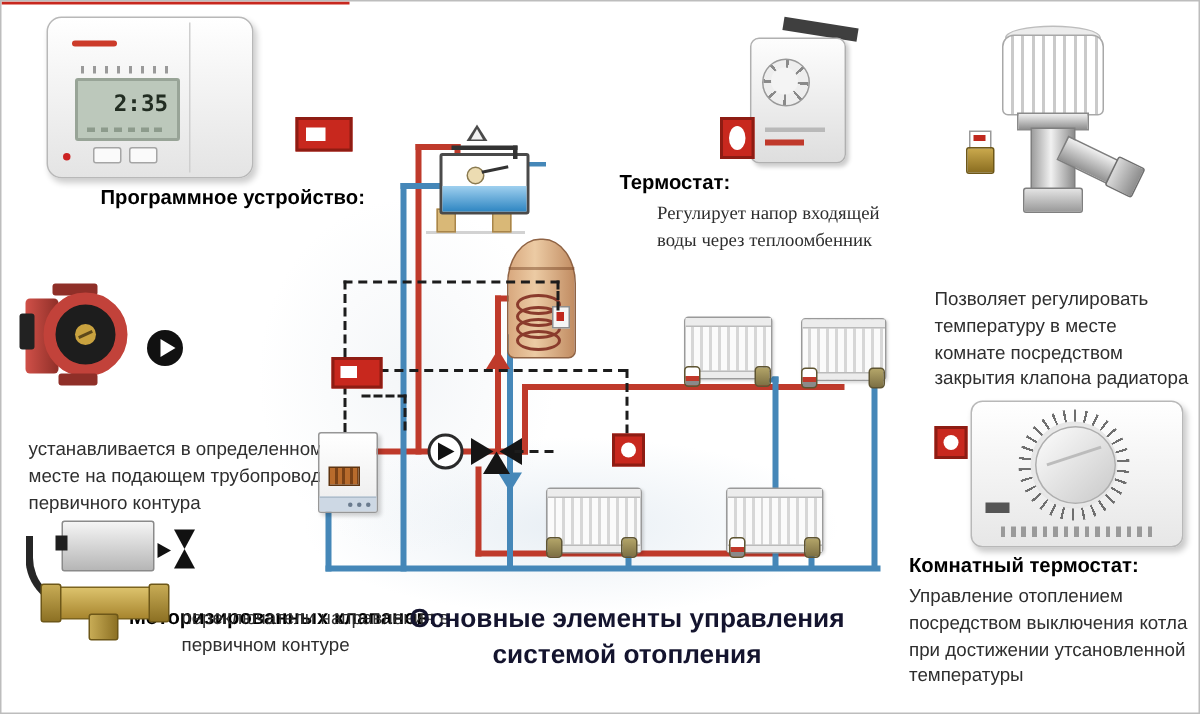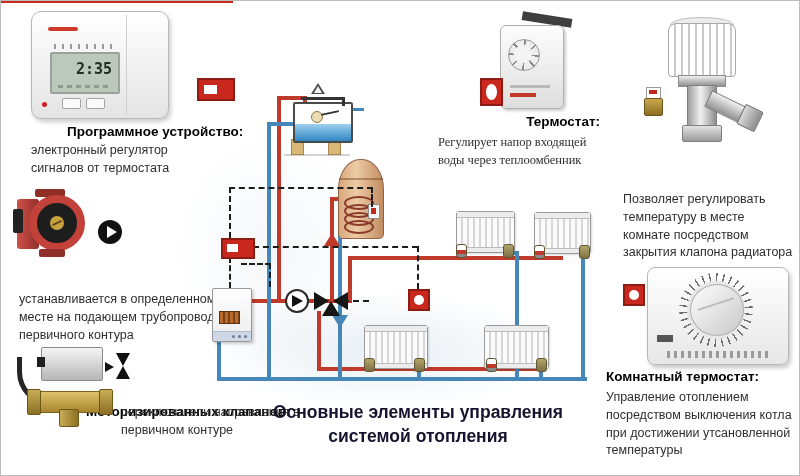--- a/index.html
+++ b/index.html
@@ -48,21 +48,20 @@
     <div class="abs" style="left:30px;top:86px;width:17px;height:9px;background:#fafafa;border:1px solid #a5a5a5;border-radius:2px;"></div>
     <div class="abs" style="left:54px;top:86px;width:17px;height:9px;background:#fafafa;border:1px solid #a5a5a5;border-radius:2px;"></div>
     <div class="abs" style="left:10px;top:90px;width:5px;height:5px;background:#cc2222;border-radius:50%;"></div>
   </div>
 
   <div class="legend-red" style="left:196px;top:77px;width:34px;height:19px;">
     <div class="abs" style="left:5px;top:5px;width:13px;height:9px;background:#fff;"></div>
   </div>
 
   <div class="cap-h" style="left:30px;top:123px;width:220px;margin-left:36px;">Программное устройство:</div>
-  <div class="cap-b" style="left:30px;top:141px;width:168px;">электронный регулятор сигналов от термостата</div>
 
   <div class="photo" style="left:12px;top:186px;width:90px;height:78px;">
     <div class="abs" style="left:22px;top:2px;width:30px;height:8px;background:#8f2f28;border-radius:2px;"></div>
     <div class="abs" style="left:4px;top:12px;width:22px;height:50px;background:linear-gradient(90deg,#d05048,#8f2f28);border-radius:3px;"></div>
     <div class="abs" style="left:0px;top:22px;width:10px;height:24px;background:#222;border-radius:2px;"></div>
     <div class="abs" style="left:16px;top:8px;width:56px;height:56px;background:#1d1d1d;border:8px solid #c2423a;border-radius:50%;box-sizing:border-box;"></div>
     <div class="abs" style="left:37px;top:29px;width:14px;height:14px;background:#c9a23f;border-radius:50%;"></div>
     <div class="abs" style="left:39px;top:35px;width:10px;height:2px;background:#5d481a;transform:rotate(-25deg);"></div>
     <div class="abs" style="left:26px;top:62px;width:26px;height:8px;background:#8f2f28;border-radius:2px;"></div>
   </div>
@@ -203,21 +202,21 @@
     <div class="abs" style="left:14px;top:30px;width:30px;height:30px;border-radius:50%;background:repeating-conic-gradient(#8a8a8a 0 8deg,#eeeeee 8deg 45deg);border:1px solid #9a9a9a;"></div>
     <div class="abs" style="left:20px;top:36px;width:18px;height:18px;border-radius:50%;background:#f4f4f4;"></div>
     <div class="abs" style="left:16px;top:76px;width:40px;height:3px;background:#b9b9b9;"></div>
     <div class="abs" style="left:16px;top:84px;width:26px;height:4px;background:#c0392b;"></div>
   </div>
 
   <div class="legend-red" style="left:479px;top:77px;width:19px;height:24px;">
     <div style="position:absolute;left:4px;top:4px;width:11px;height:16px;background:#fff;border-radius:50%;"></div>
   </div>
 
-  <div class="cap-h" style="left:439px;top:113px;width:160px;text-align:right;">Термостат:</div>
+  <div class="cap-h" style="left:412px;top:113px;width:160px;">Термостат:</div>
   <div class="cap-b" style="left:437px;top:133px;width:172px;font-family:Liberation Serif, serif;">Регулирует напор входящей воды через теплоомбенник</div>
 
   <div class="photo" style="left:655px;top:14px;width:110px;height:135px;">
     <div class="abs" style="left:14px;top:2px;width:62px;height:14px;background:#ececec;border:1px solid #bdbdbd;border-radius:50%;"></div>
     <div class="abs" style="left:12px;top:8px;width:66px;height:52px;background:repeating-linear-gradient(90deg,#ffffff 0 5px,#cacaca 5px 7px);border:1px solid #a8a8a8;border-radius:8px 8px 4px 4px;"></div>
     <div class="abs" style="left:22px;top:60px;width:46px;height:10px;background:linear-gradient(#efefef,#8f8f8f);border:1px solid #8a8a8a;"></div>
     <div class="abs" style="left:31px;top:70px;width:28px;height:42px;background:linear-gradient(90deg,#9e9e9e,#f1f1f1 45%,#8d8d8d);border:1px solid #7f7f7f;"></div>
     <div class="abs" style="left:50px;top:84px;width:42px;height:16px;background:linear-gradient(#f0f0f0,#909090);border:1px solid #7f7f7f;transform:rotate(26deg);"></div>
     <div class="abs" style="left:84px;top:92px;width:18px;height:20px;background:linear-gradient(90deg,#d9d9d9,#8d8d8d);border:1px solid #707070;transform:rotate(26deg);border-radius:2px;"></div>
     <div class="abs" style="left:26px;top:110px;width:38px;height:15px;background:linear-gradient(#e3e3e3,#9a9a9a);border:1px solid #7f7f7f;border-radius:2px;"></div>

